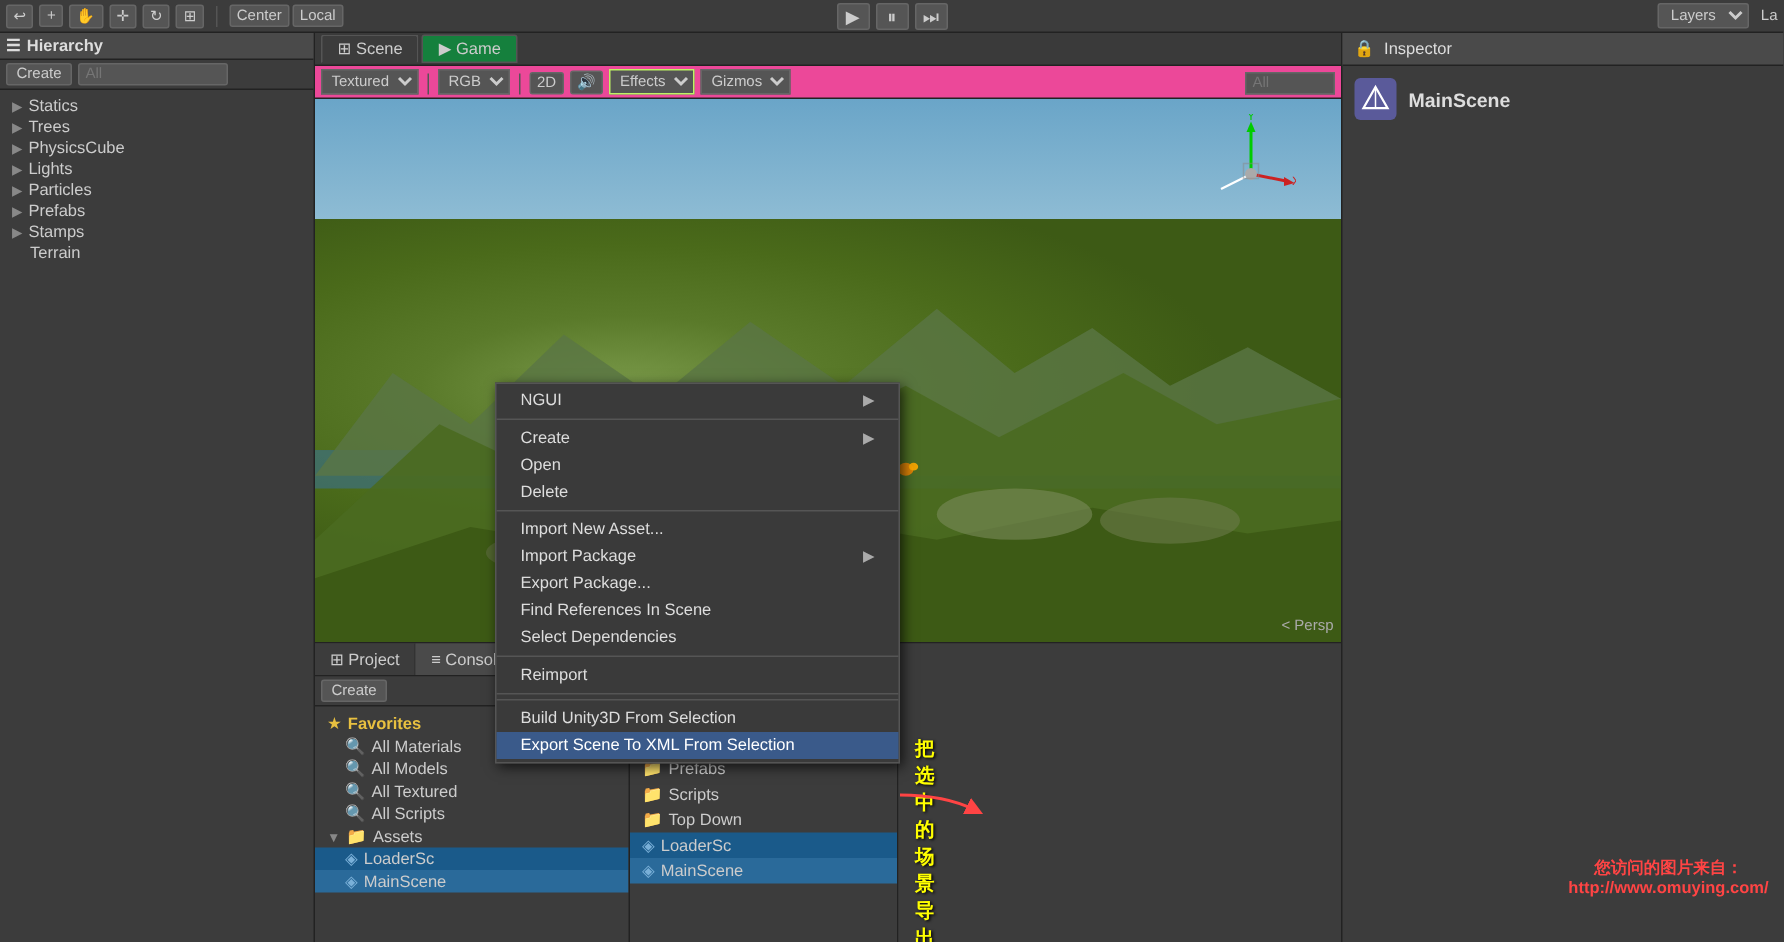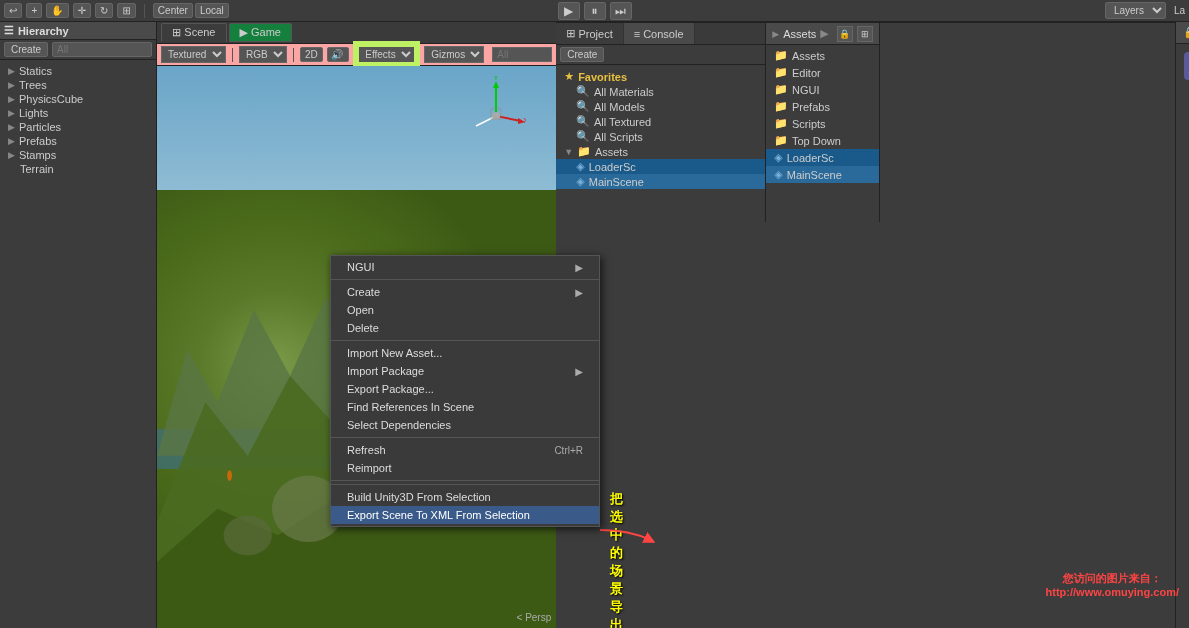--- a/index.html
+++ b/index.html
@@ -138,23 +138,23 @@
       color: #ccc;
       font-size: 11px;
       cursor: pointer;
       border-radius: 2px 2px 0 0;
     }
     .tab.active {
       background: #3c3c3c;
       border-bottom: 1px solid #3c3c3c;
     }
     .scene-toolbar {
-      background: #fca5a5;
-      display: flex;
-      align-items: center;
+      background: #ec4899;
+      display: flex;
+      align-items: flex-end;
       gap: 4px;
       padding: 2px 4px;
       border-bottom: 1px solid #222;
       height: 22px;
     }
     .scene-toolbar select {
       background: #555;
       border: 1px solid #666;
       color: #ccc;
       font-size: 10px;
@@ -464,21 +464,21 @@
       <div class="hierarchy-item">
         <span class="hierarchy-arrow">▶</span>
         <span>Stamps</span>
       </div>
       <div class="hierarchy-item">
         <span style="margin-left:12px;text-align:center;">Terrain</span>
       </div>
     </div>
   </div>
 
-  <div style="flex:1;display:flex;flex-direction:row;">
+  <div style="flex:1;display:flex;flex-direction:column;">
 
     <div style="flex:1;display:flex;flex-direction:column;">
 
       <div class="tabs-row">
         <div class="tab active">
           <span>⊞</span>
           <span>Scene</span>
         </div>
         <div class="tab">
           <span>▶</span>
@@ -491,21 +491,21 @@
         <select style="background:#555;border:1px solid #666;color:#ccc;font-size:10px;">
           <option>Textured</option>
         </select>
         <div class="scene-toolbar-sep"></div>
         <select style="background:#555;border:1px solid #666;color:#ccc;font-size:10px;">
           <option>RGB</option>
         </select>
         <div class="scene-toolbar-sep"></div>
         <button class="toolbar-btn">2D</button>
         <button class="toolbar-btn">🔊</button>
-        <select style="background:#555;border:6px solid #bef264;color:#ccc;font-size:10px;">
+        <select style="background:#555;border:1px solid #bef264;color:#ccc;font-size:10px;">
           <option>Effects</option>
         </select>
         <select style="background:#555;border:1px solid #666;color:#ccc;font-size:10px;">
           <option>Gizmos</option>
         </select>
         <div style="flex:1;"></div>
         <input type="text" style="background: rgb(85, 85, 85); border: 1px solid rgb(102, 102, 102); color: rgb(204, 204, 204); font-size: 10px; padding: 1px 4px; width: 60px;" placeholder="All">
       </div>
 
       <div class="scene-view">
@@ -722,24 +722,20 @@
     <span>Export Package...</span>
   </div>
   <div class="ctx-item">
     <span>Find References In Scene</span>
   </div>
   <div class="ctx-item">
     <span>Select Dependencies</span>
   </div>
   <div class="ctx-separator"></div>
   <div class="ctx-item">
-    <span>Refresh</span>
-    <span class="ctx-shortcut">Ctrl+R</span>
-  </div>
-  <div class="ctx-item">
     <span>Reimport</span>
   </div>
   <div class="ctx-separator"></div>
   <div class="ctx-separator"></div>
   <div class="ctx-item">
     <span>Build Unity3D From Selection</span>
   </div>
   <div class="ctx-item highlighted" style="background:#3a5a8a;color:white;">
     <span>Export Scene To XML From Selection</span>
   </div>

